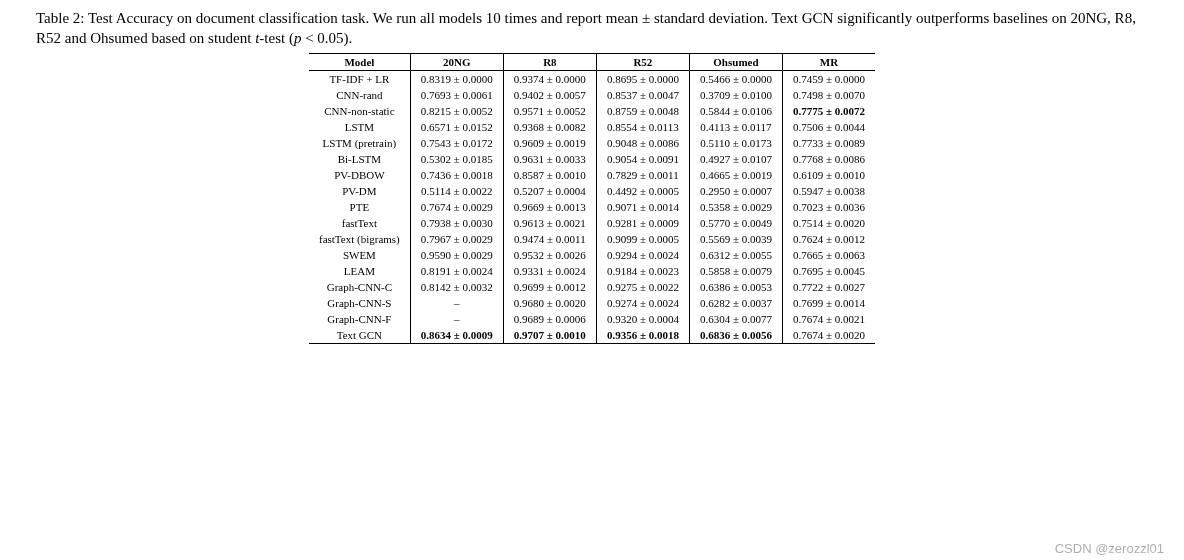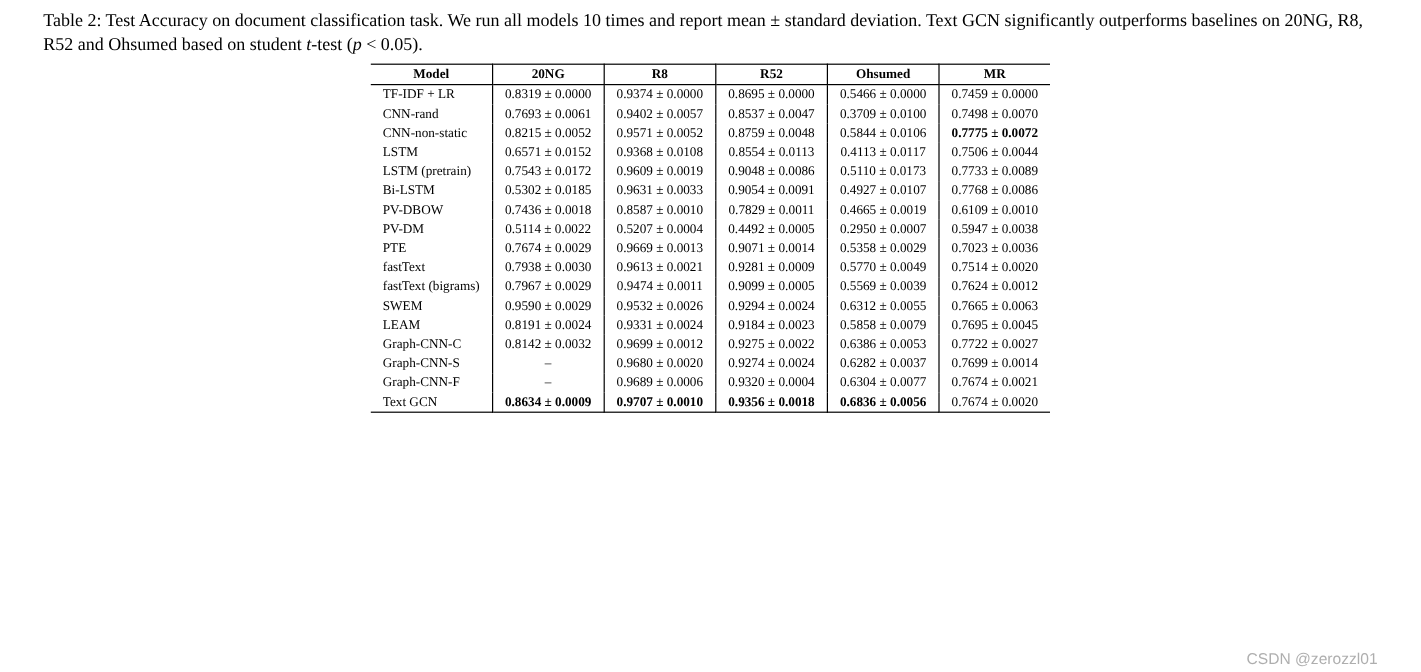--- a/index.html
+++ b/index.html
@@ -29,34 +29,34 @@
   }
   th {
     font-weight: bold;
     border-top: 1.5px solid #000;
     border-bottom: 1px solid #000;
   }
   td {
     border-right: 0;
   }
   td.model {
-    text-align: left;
+    text-align: center;
   }
   .col-sep {
     border-right: 1px solid #000;
   }
   .last-row td {
     border-bottom: 1.5px solid #000;
   }
   .bold {
     font-weight: bold;
   }
   .watermark {
     position: fixed;
-    right: 36px;
+    right: 20px;
     bottom: 4px;
     font-size: 13px;
     color: rgba(120,120,120,0.6);
     font-family: Arial, sans-serif;
   }
   .ital { font-style: italic; }
 </style>
 </head>
 <body>
 
@@ -96,21 +96,21 @@
         <td class="model col-sep">CNN-non-static</td>
         <td class="col-sep">0.8215 ± 0.0052</td>
         <td class="col-sep">0.9571 ± 0.0052</td>
         <td class="col-sep">0.8759 ± 0.0048</td>
         <td class="col-sep">0.5844 ± 0.0106</td>
         <td class="bold">0.7775 ± 0.0072</td>
       </tr>
       <tr>
         <td class="model col-sep">LSTM</td>
         <td class="col-sep">0.6571 ± 0.0152</td>
-        <td class="col-sep">0.9368 ± 0.0108</td>
+        <td class="col-sep">0.9368 ± 0.0082</td>
         <td class="col-sep">0.8554 ± 0.0113</td>
         <td class="col-sep">0.4113 ± 0.0117</td>
         <td>0.7506 ± 0.0044</td>
       </tr>
       <tr>
         <td class="model col-sep">LSTM (pretrain)</td>
         <td class="col-sep">0.7543 ± 0.0172</td>
         <td class="col-sep">0.9609 ± 0.0019</td>
         <td class="col-sep">0.9048 ± 0.0086</td>
         <td class="col-sep">0.5110 ± 0.0173</td>

